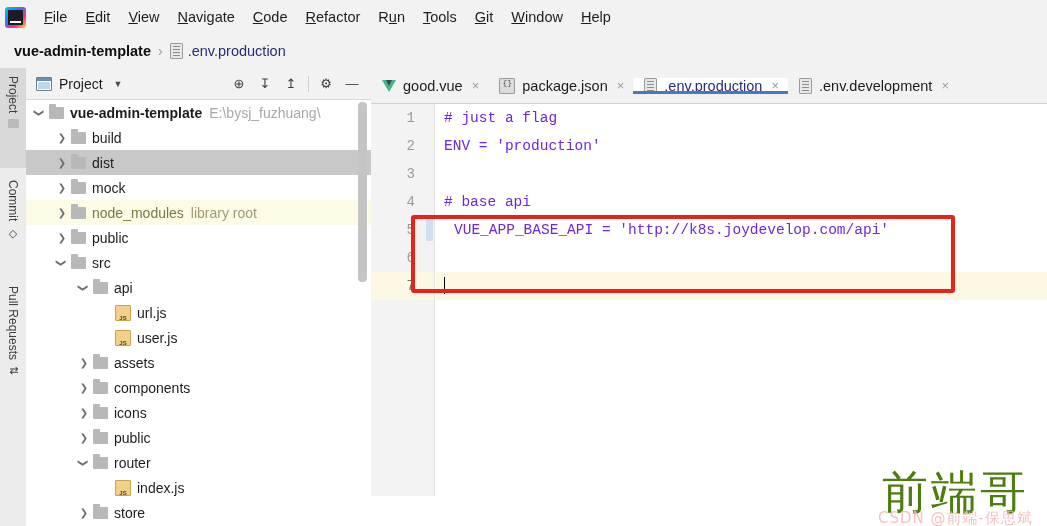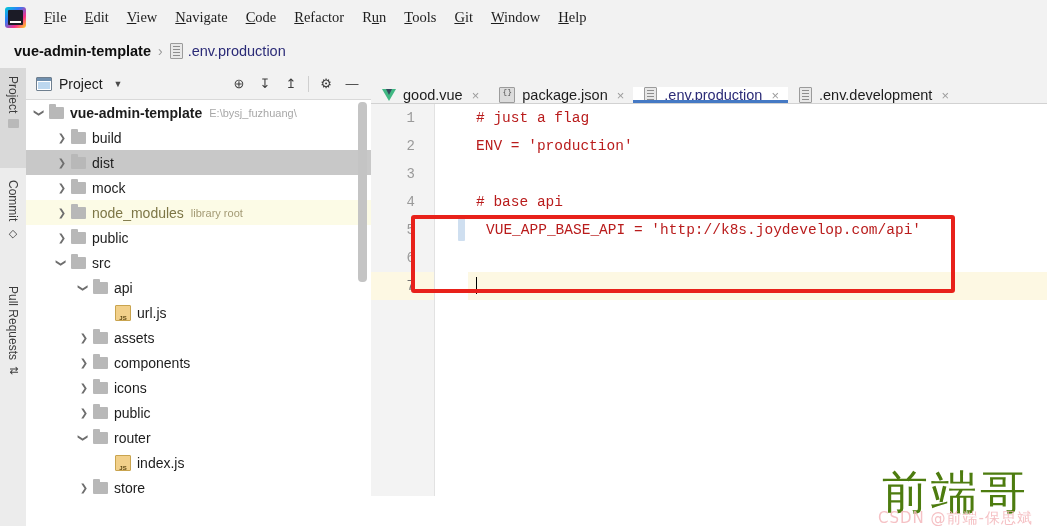--- a/index.html
+++ b/index.html
@@ -18,21 +18,21 @@
     border-bottom:1px solid #e3e3e3;
   }
   .ws-logo{width:21px;height:21px;margin-left:5px;margin-right:9px;border-radius:3px;
     background:linear-gradient(135deg,#00cdd6 0%,#2d7bf7 35%,#f8308a 70%,#ffdb1e 100%);
     position:relative;overflow:hidden;flex:0 0 auto;}
   .ws-logo .inner{position:absolute;left:3px;top:3px;right:3px;bottom:3px;background:#1b1b26;border-radius:1px;}
   .ws-logo .txt{position:absolute;left:0;right:0;top:20px;text-align:right;color:#fff;
     font-size:9px;font-weight:bold;font-family:"Liberation Sans",sans-serif;letter-spacing:-0.5px;}
   .ws-logo .bar{position:absolute;left:5px;right:5px;bottom:5px;height:2px;background:#fff;}
   .menu-item{
-    padding:3px 9px;font-size:14.5px;color:#1d1d1d;white-space:nowrap;cursor:default;font-family:Liberation Serif, serif;
+    padding:3px 9px;font-size:14.5px;color:#1d1d1d;white-space:nowrap;cursor:default;
   }
   .menu-item .mn{text-decoration:underline;}
   .win-title{
     margin-left:28px;font-size:14px;color:#5a5a5a;white-space:nowrap;overflow:hidden;
     flex:1 1 auto;
   }
 
   
   .breadcrumb{
     position:absolute;left:0;top:34px;width:1047px;height:34px;background:#f2f2f2;
@@ -106,34 +106,34 @@
   .folder:before{content:"";position:absolute;left:0;top:-3px;width:7px;height:3px;
     background:#b8b8b8;border-radius:1px 1px 0 0;}
   .jsfile{
     width:14px;height:14px;flex:0 0 auto;margin-right:6px;position:relative;
     background:#f2d08a;border:1px solid #c9a44f;border-radius:1px;
   }
   .jsfile:after{content:"JS";position:absolute;left:0;right:0;bottom:-1px;text-align:center;
     font-size:6px;font-weight:bold;color:#5a4410;font-family:"Liberation Sans",sans-serif;}
   .lbl{color:#1d1d1d;}
   .lbl.bold{font-weight:bold;}
-  .hint{color:#a8a8a8;margin-left:7px;font-size:11px;}
+  .hint{color:#a8a8a8;margin-left:7px;font-size:14px;}
   .hint.olive{color:#a39a74;}
   .lbl.olive{color:#7d7646;}
 
   .tree-scroll{
     position:absolute;right:4px;top:2px;width:9px;height:180px;background:#c4c4c4;border-radius:4px;
   }
 
   
   .editor{
     position:absolute;left:371px;top:68px;width:676px;height:458px;background:#fff;overflow:hidden;
   }
   .tabbar{
-    height:36px;background:#f2f2f2;display:flex;align-items:flex-end;
+    height:36px;background:#f2f2f2;display:flex;align-items:center;
     border-bottom:1px solid #d2d2d2;box-sizing:border-box;
   }
   .tab{
     display:flex;align-items:center;padding:0 9px 0 11px;white-space:nowrap;
     font-size:14.5px;color:#1d1d1d;position:relative;cursor:default;
   }
   .tab.active{background:#ffffff;}
   .tab.active:after{content:"";position:absolute;left:0;right:0;bottom:0;height:3px;background:#4579c4;}
   .tab .tlbl{margin-right:9px;}
   .tab.active .tlbl{color:#2b2b77;}
@@ -163,21 +163,21 @@
     border-right:1px solid #e2e2e2;box-sizing:border-box;
   }
   .ln{
     height:28px;line-height:28px;text-align:right;padding-right:19px;
     font-family:"Liberation Mono",monospace;font-size:14px;color:#9a9a9a;box-sizing:border-box;
   }
   .ln.cur{background:#fdf8e3;color:#6f6f6f;}
   .codelines{position:absolute;left:65px;top:0;right:0;height:100%;}
   .cl{
     height:28px;line-height:28px;padding-left:8px;white-space:pre;
-    font-family:"Liberation Mono",monospace;font-size:14.5px;color:#b91c1c;box-sizing:border-box;margin-left:32px;
+    font-family:"Liberation Mono",monospace;font-size:14.5px;color:#6d28d9;box-sizing:border-box;
   }
   .cl.cur{background:#fdf8e3;}
   .caret{display:inline-block;width:1px;height:17px;background:#000;vertical-align:-4px;}
   .fold-mark{
     position:absolute;left:-10px;top:-1px;width:7px;height:26px;background:#cfdff0;border-radius:1px;
   }
   .redbox{
     position:absolute;left:411px;top:215px;width:544px;height:78px;
     border:4px solid #e8211a;border-radius:3px;box-sizing:border-box;pointer-events:none;
   }
@@ -297,20 +297,25 @@
         <div class="row" style="padding-left: 52px;">
           <span class="arrow" style="transform: rotate(90deg);">❯</span>
           <span class="folder"></span>
           <span class="lbl">api</span>
         </div>
         <div class="row" style="padding-left: 74px;">
           <span class="arrow none"></span>
           <span class="jsfile"></span>
           <span class="lbl">url.js</span>
         </div>
+        <div class="row" style="padding-left: 74px;">
+          <span class="arrow none"></span>
+          <span class="jsfile"></span>
+          <span class="lbl">user.js</span>
+        </div>
         <div class="row" style="padding-left: 52px;">
           <span class="arrow">❯</span>
           <span class="folder"></span>
           <span class="lbl">assets</span>
         </div>
         <div class="row" style="padding-left: 52px;">
           <span class="arrow">❯</span>
           <span class="folder"></span>
           <span class="lbl">components</span>
         </div>

